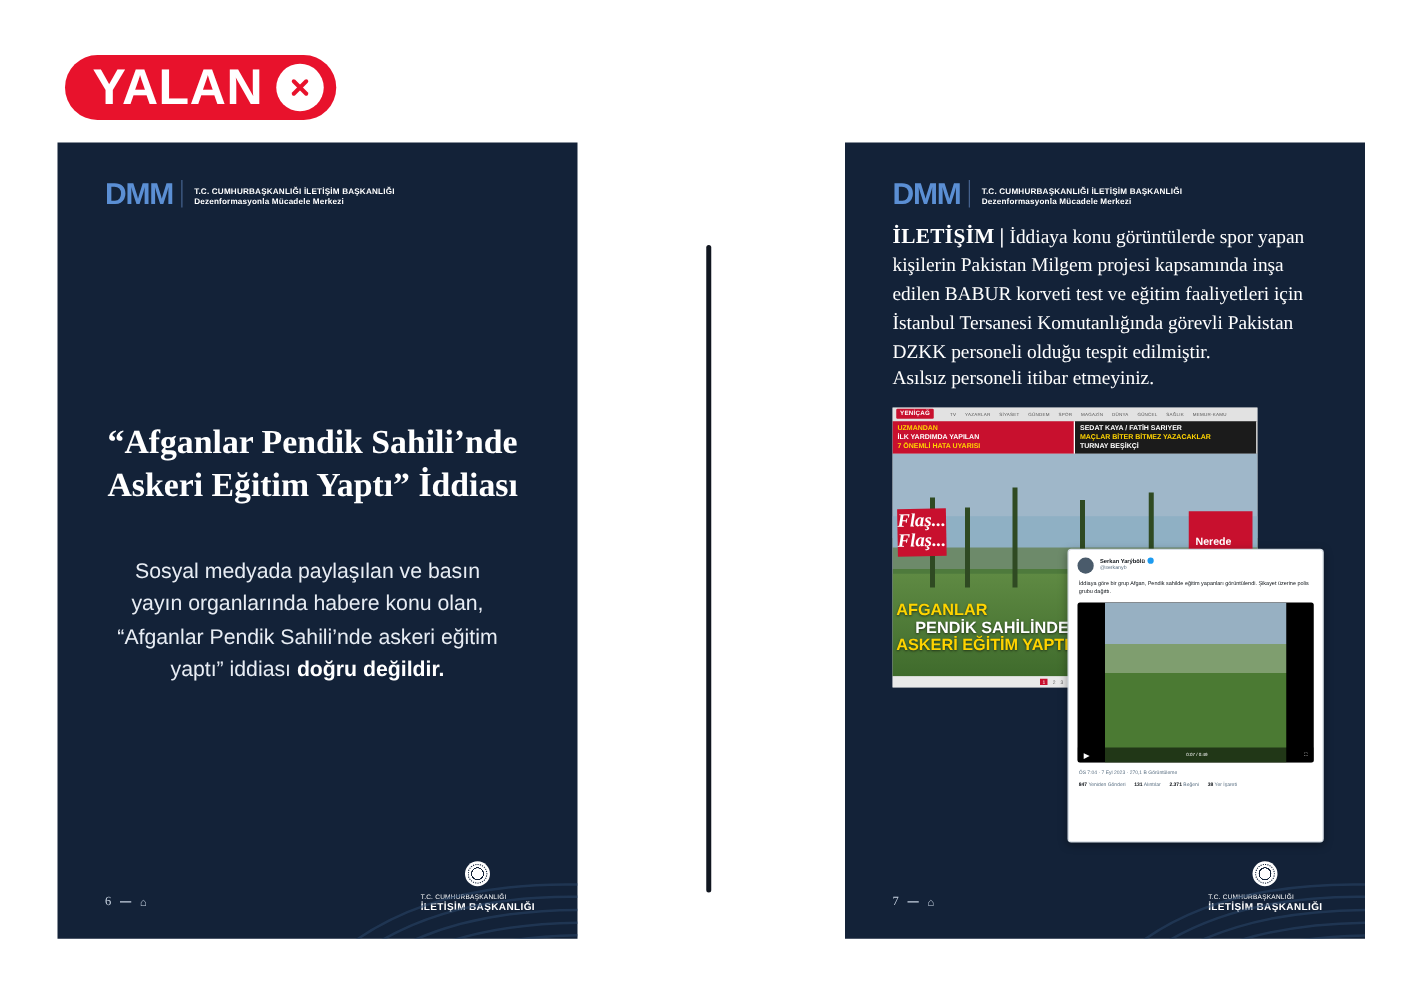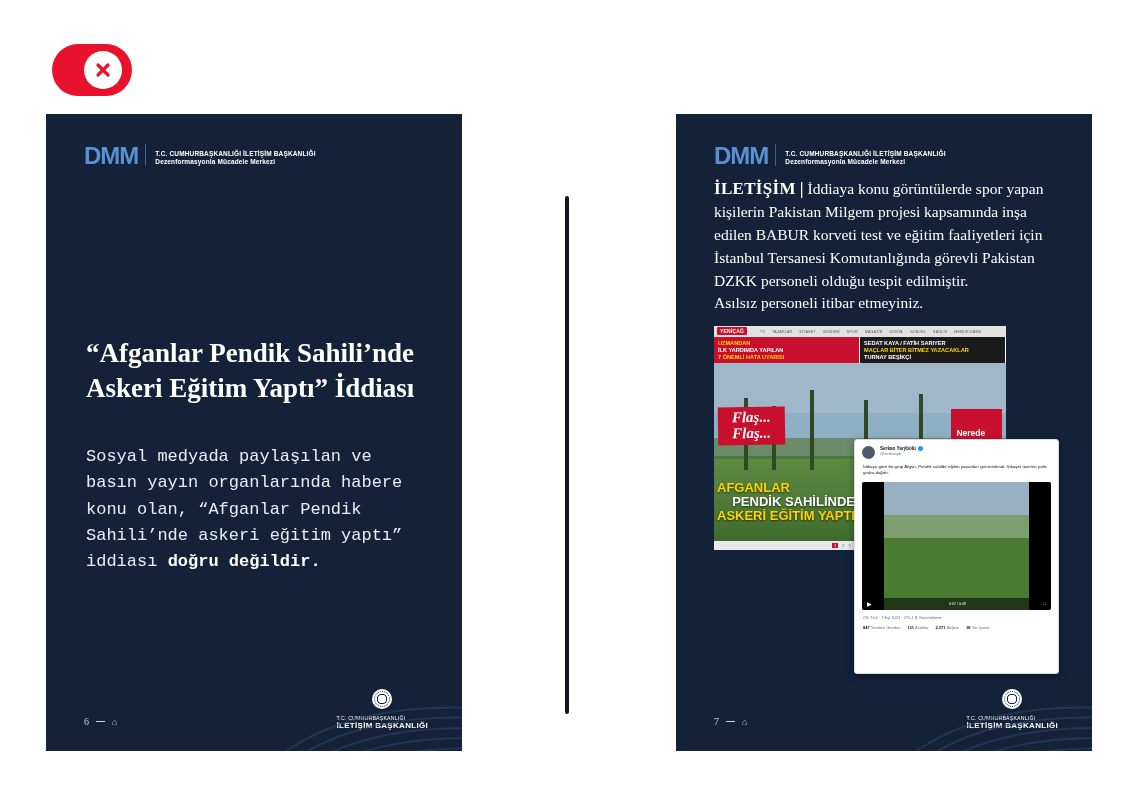--- a/index.html
+++ b/index.html
@@ -116,23 +116,24 @@
     font-family: "Liberation Serif", serif;
     font-weight: bold;
     font-size: 27px;
     line-height: 1.3;
   }
   .claim-body {
     position: absolute;
     left: 40px; top: 330px;
     width: 320px;
     color: #e8edf4;
-    font-family: Liberation Mono, monospace;
+    font-family: Liberation Sans, sans-serif;
     font-size: 17px;
     line-height: 1.55;
+    text-align: center;
   }
   .claim-body b { color: #ffffff; }
 
   
   .truth-block {
     position: absolute;
     left: 38px; top: 62px;
     width: 342px;
     color: #ffffff;
     font-family: "Liberation Serif", serif;
@@ -257,21 +258,21 @@
   }
   .news-photo .tree {
     position:absolute; bottom:40%; width:4px; background:#2f4a22;
   }
   .flas {
     position:absolute; left:4px; top:44px;
     background:#c8102e; color:#fff;
     font-family:"Liberation Serif", serif;
     font-style: italic; font-weight:bold;
     font-size: 15px; line-height: 1.05;
-    padding: 3px 14px;
+    padding: 3px 0;
     transform: rotate(-1deg);
   }
   .nerede {
     position:absolute; right:4px; top:46px;
     background:#c8102e; color:#fff;
     font-size:8.5px; font-weight:bold;
     line-height:1.15; padding:20px 5px;
     text-align:left;
   }
   .nerede .y { color:#ffd400; }
@@ -330,20 +331,21 @@
   .tw-meta { padding:5px 8px 2px 8px; font-size:4px; color:#5b7083; }
   .tw-stats { padding:3px 8px; font-size:4px; color:#5b7083; display:flex; gap:7px; }
   .tw-stats b { color:#0f1419; }
 </style>
 </head>
 <body>
 
 <div class="stage">
 
   <div class="badge badge-false">
+    <span class="badge-text">YALAN</span>
     <span class="badge-mark">
       <svg width="20" height="20" viewBox="0 0 20 20" fill="none" stroke-width="3.2" stroke-linecap="round">
         <line x1="5" y1="5" x2="15" y2="15"></line>
           <line x1="15" y1="5" x2="5" y2="15"></line>
       </svg>
     </span>
   </div>
 
 
   <div class="card card-left">

